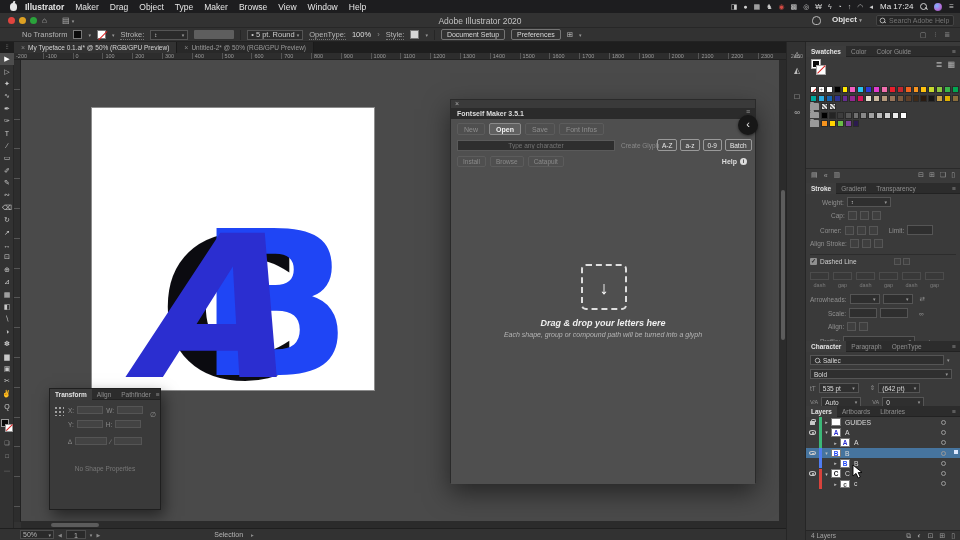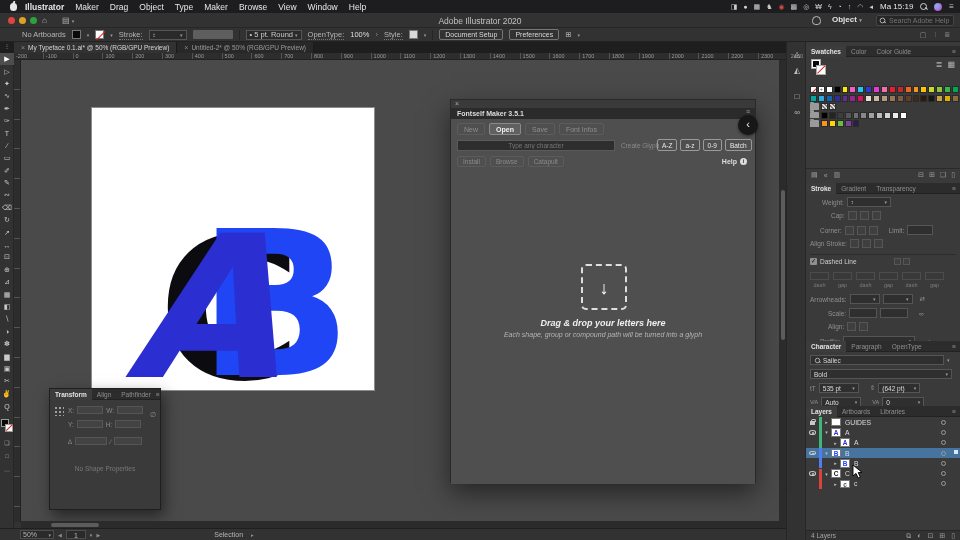--- a/index.html
+++ b/index.html
@@ -204,42 +204,42 @@
           <span class="sico" style="color: rgb(210, 74, 67);">◉</span>
           <span class="sico">▩</span>
           <span class="sico">◎</span>
           <span class="sico">₩</span>
           <span class="sico">ϟ</span>
           <span class="sico">◔</span>
           <span class="sico">↑</span>
           <span class="sico">◠</span>
           <span class="sico">◂</span>
         </span>
-      <span id="menu-time">Ma 15:19</span>
+      <span id="menu-time">Ma 17:24</span>
       <span class="mag"></span>
       <span id="siri"></span>
       <span style="font-size:8px;">≡</span>
     </div>
   </div>
 
   <div id="titlebar" class="abs">
     <span class="tl" style="left:8px;background:#e0443e;"></span>
     <span class="tl" style="left:19px;background:#dea123;"></span>
     <span class="tl" style="left:30px;background:#2aa33b;"></span>
     <span id="home-icon">⌂</span>
     <span id="arrange-icon"><span>▤</span> <span class="ddv">▾</span></span>
     <div class="t-title">Adobe Illustrator 2020</div>
     <span id="bulb-icon"></span>
     <span id="workspace-btn"><span>Object</span> <span class="ddv">▾</span></span>
     <input id="helpsearch" placeholder="Search Adobe Help" style="">
     <span id="helpsearch-mag" class="mag"></span>
   </div>
 
   <div id="optionsbar" class="abs">
-    <span>No Artboards</span>
+    <span>No Transform</span>
     <span class="swbox"></span>
       <span class="ddv">▾</span>
     <span class="swbox none"></span>
       <span class="ddv">▾</span>
     <span class="ufield">Stroke:</span>
     <span class="combo" style="width:38px;">
         <span style="font-size:6px;">↕</span>
         <span style="margin-left:auto;" class="ddv">▾</span>
       </span>
     <span style="width:40px;height:9px;background:#5e5e5e;border-radius:1px;display:inline-block;"></span>

